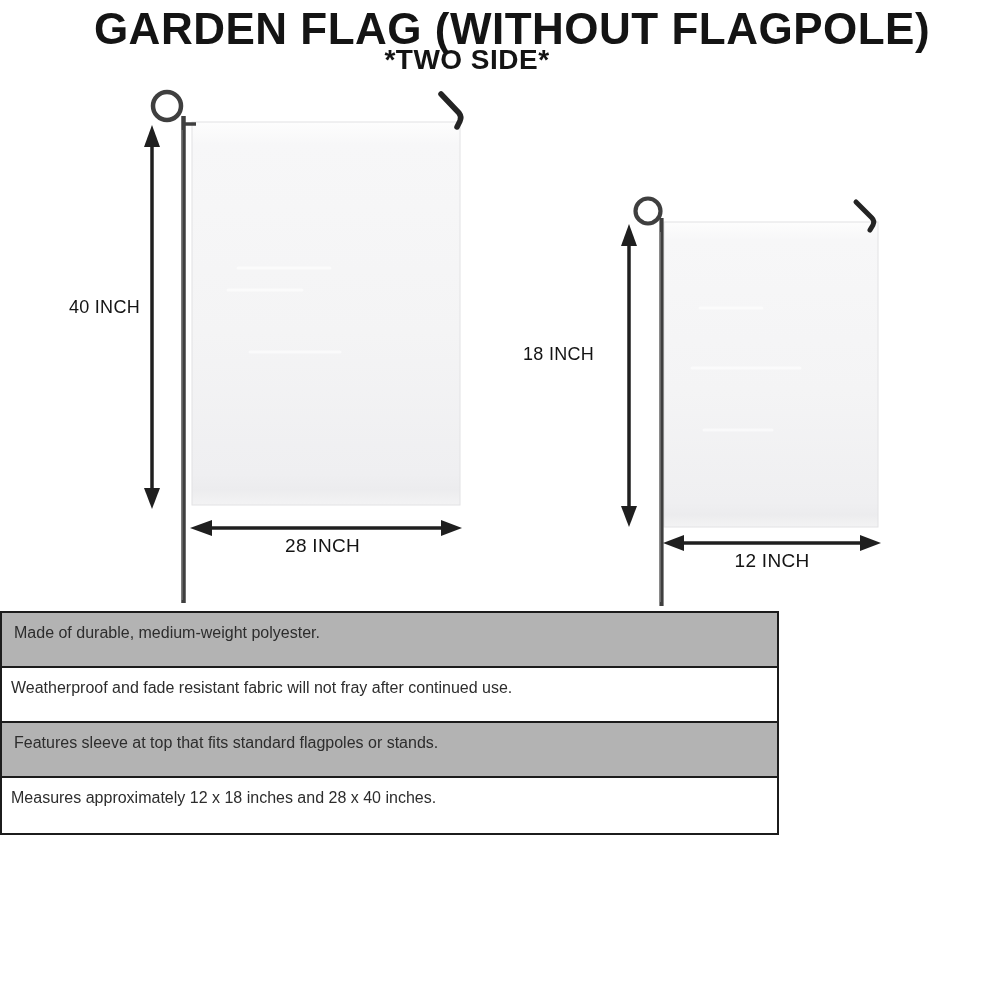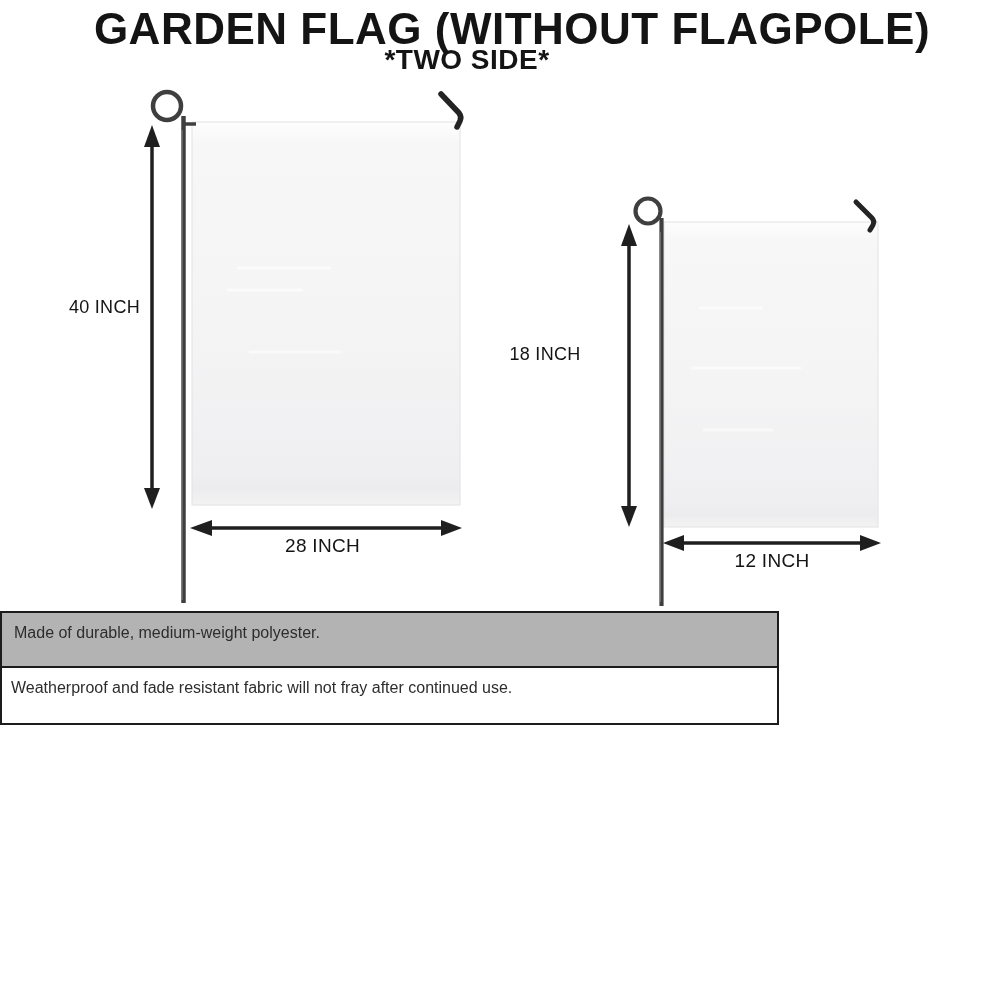--- a/index.html
+++ b/index.html
@@ -25,21 +25,21 @@
     position:absolute;top:44px;left:0;width:1000px;text-align:center;
     font-size:28px;font-weight:bold;letter-spacing:.5px;color:var(--title_black);
     transform:translateX(-33px);
   }
   .diagram-svg{position:absolute;left:0;top:0;width:1000px;height:1000px;}
   .dim-label{
     position:absolute;font-size:18px;font-weight:normal;color:var(--title_black);
     letter-spacing:.3px;white-space:nowrap;
   }
   .dim-label.v40{left:30px;top:297px;width:110px;text-align:right;}
-  .dim-label.v18{left:490px;top:344px;width:110px;text-align:center;}
+  .dim-label.v18{left:523px;top:344px;width:110px;text-align:left;}
   .dim-label.h28{left:240px;top:535px;width:165px;text-align:center;font-size:19px;}
   .dim-label.h12{left:692px;top:550px;width:160px;text-align:center;font-size:19px;}
   .feature-table{
     position:absolute;left:0;top:611px;width:779px;
     border:2px solid var(--table_border);box-sizing:border-box;background:var(--row_white);
   }
   .feature-row{
     height:55px;box-sizing:border-box;padding:7px 14px 0 12px;
     font-size:16px;line-height:25px;color:var(--text_dark);
     border-bottom:2px solid var(--table_border);
@@ -118,15 +118,17 @@
   </svg>
 
   <div class="dim-label v40">40 INCH</div>
   <div class="dim-label h28">28 INCH</div>
   <div class="dim-label v18">18 INCH</div>
   <div class="dim-label h12">12 INCH</div>
 
   <div class="feature-table">
     <div class="feature-row gray">Made of durable, medium-weight polyester.</div>
     <div class="feature-row white">Weatherproof and fade resistant fabric will not fray after continued use.</div>
+    <div class="feature-row gray">Features sleeve at top that fits standard flagpoles or stands.</div>
+    <div class="feature-row white">Measures approximately 12 x 18 inches and 28 x 40 inches.</div>
   </div>
 
 </div>
 
 </body></html>

